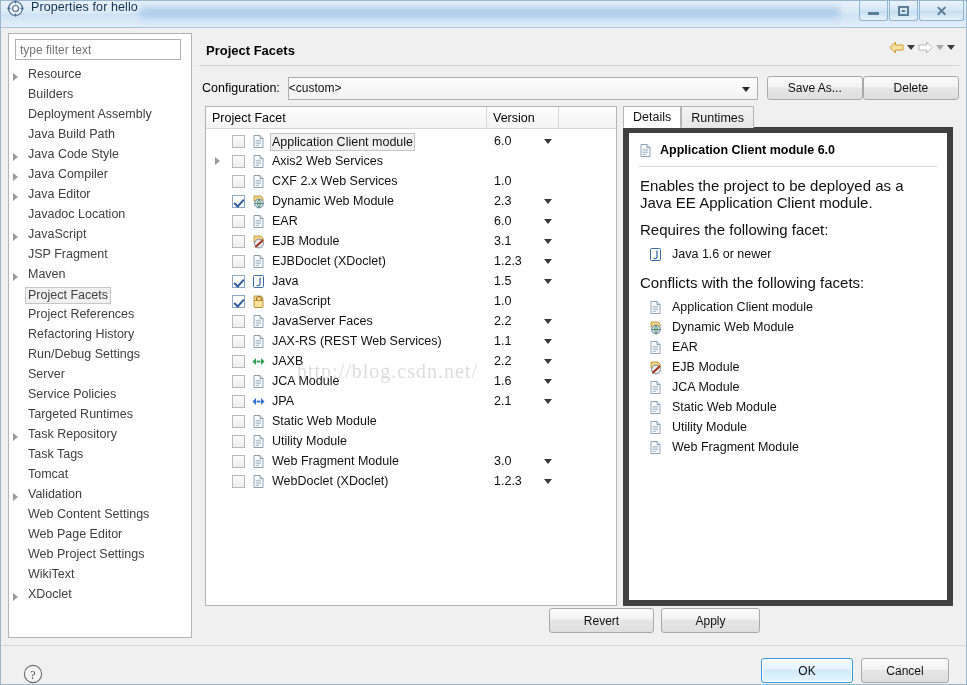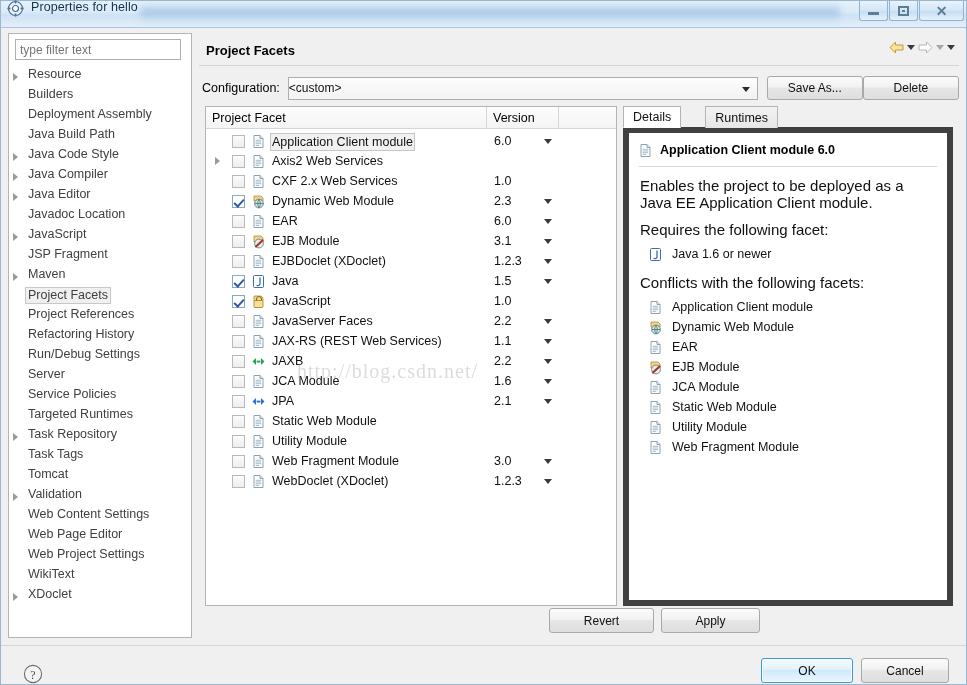--- a/index.html
+++ b/index.html
@@ -261,21 +261,21 @@
     border-left: 4px solid transparent;
     border-right: 4px solid transparent;
     border-top: 5px solid #3a3a3a;
   }
 
   
   #details-panel {
     position: absolute; left: 424px; top: 73px;
     width: 330px; height: 500px;
   }
-  #tabs { position: absolute; left: 0; top: 0; height: 22px; display: flex; z-index: 3; gap: 24px;}
+  #tabs { position: absolute; left: 0; top: 0; height: 22px; display: flex; z-index: 3;}
   .tab {
     height: 22px;
     padding: 0 9px;
     display: flex; align-items: center;
     font-size: 12.5px;
     border: 1px solid #b4b4b4;
     border-bottom: none;
     background: linear-gradient(to bottom, #f3f3f3, #e6e6e6);
     color: #111;
   }

